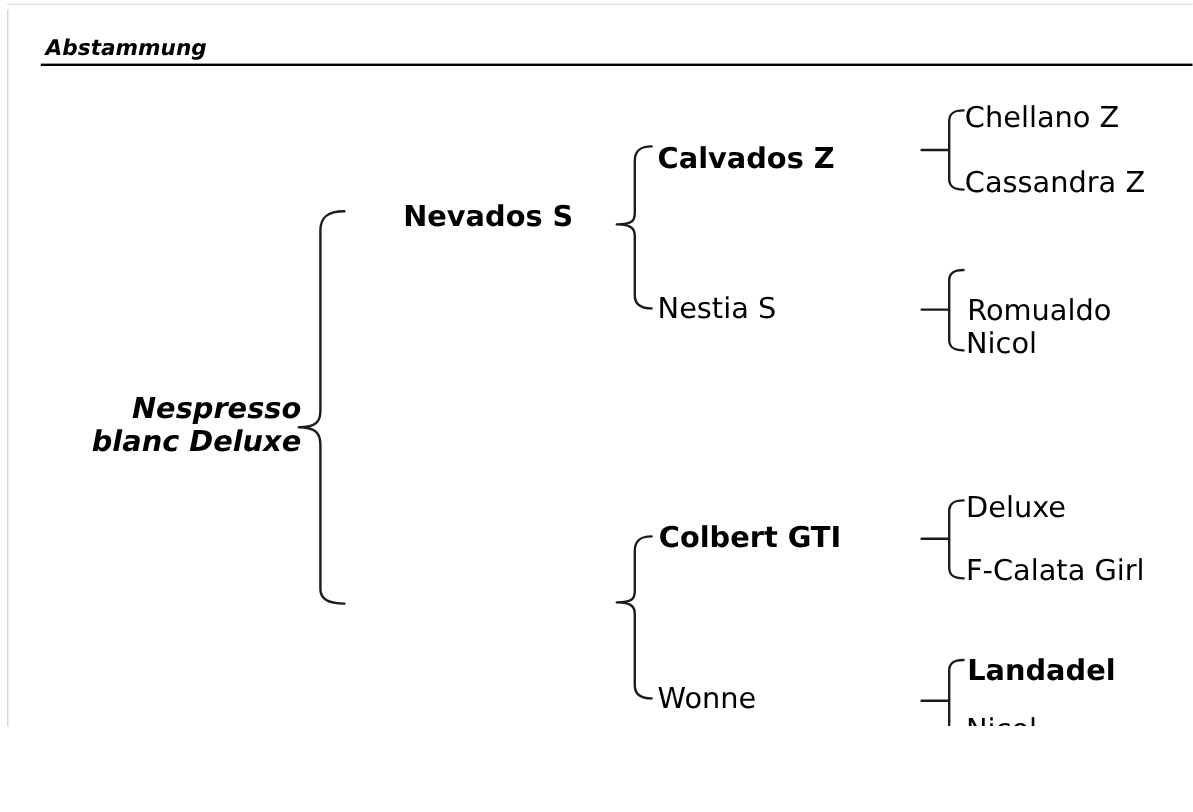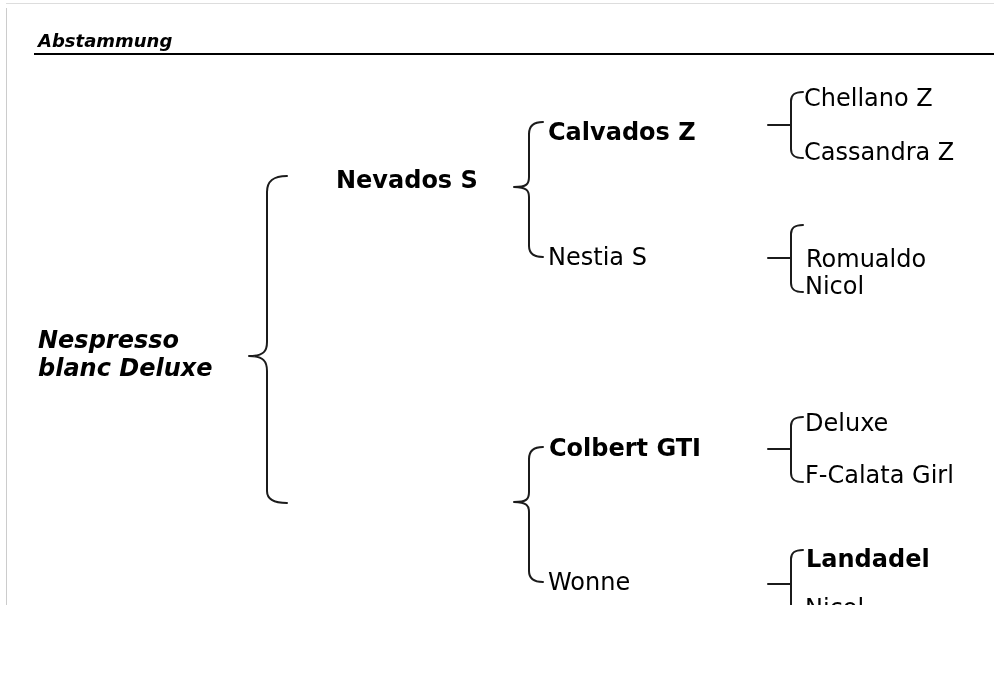--- a/index.html
+++ b/index.html
@@ -92,21 +92,21 @@
 
     <path d="M 803 92 C 794 92 791 95 791 101 L 791 149 C 791 155 794 158 803 158 M 768 125 L 791 125"></path>
 
     <path d="M 803 225 C 794 225 791 228 791 234 L 791 283 C 791 289 794 292 803 292 M 768 258 L 791 258"></path>
 
     <path d="M 803 417 C 794 417 791 420 791 426 L 791 473 C 791 479 794 482 803 482 M 768 449 L 791 449"></path>
 
     <path d="M 803 550 C 794 550 791 553 791 559 L 791 608 C 791 614 794 617 803 617 M 768 584 L 791 584"></path>
   </svg>
 
-  <div class="node root" style="left:38px; top:354px;">Nespresso blanc Deluxe</div>
+  <div class="node root" style="left:56px; top:354px;text-align:right;">Nespresso blanc Deluxe</div>
 
   <div class="node bold" style="left:293px; top:180px;margin-left:43px;">Nevados S</div>
 
   <div class="node" style="left:548px; top:132px;font-weight:bold;">Calvados Z</div>
   <div class="node" style="left:548px; top:257px;">Nestia S</div>
   <div class="node bold" style="left:549px; top:448px;">Colbert GTI</div>
   <div class="node" style="left:548px; top:582px;">Wonne</div>
 
   <div class="node" style="left:804px; top:98px;">Chellano Z</div>
   <div class="node" style="left:804px; top:152px;text-align:right;">Cassandra Z</div>

